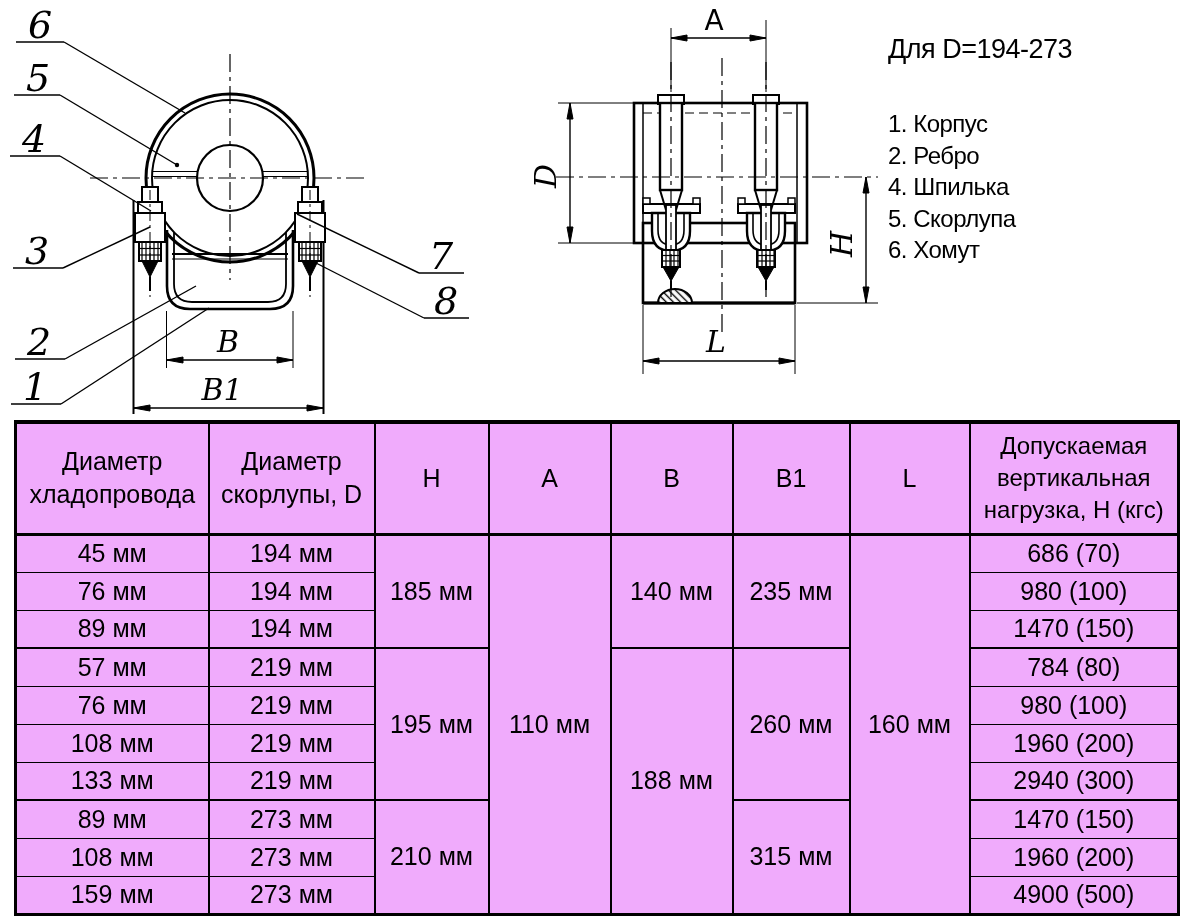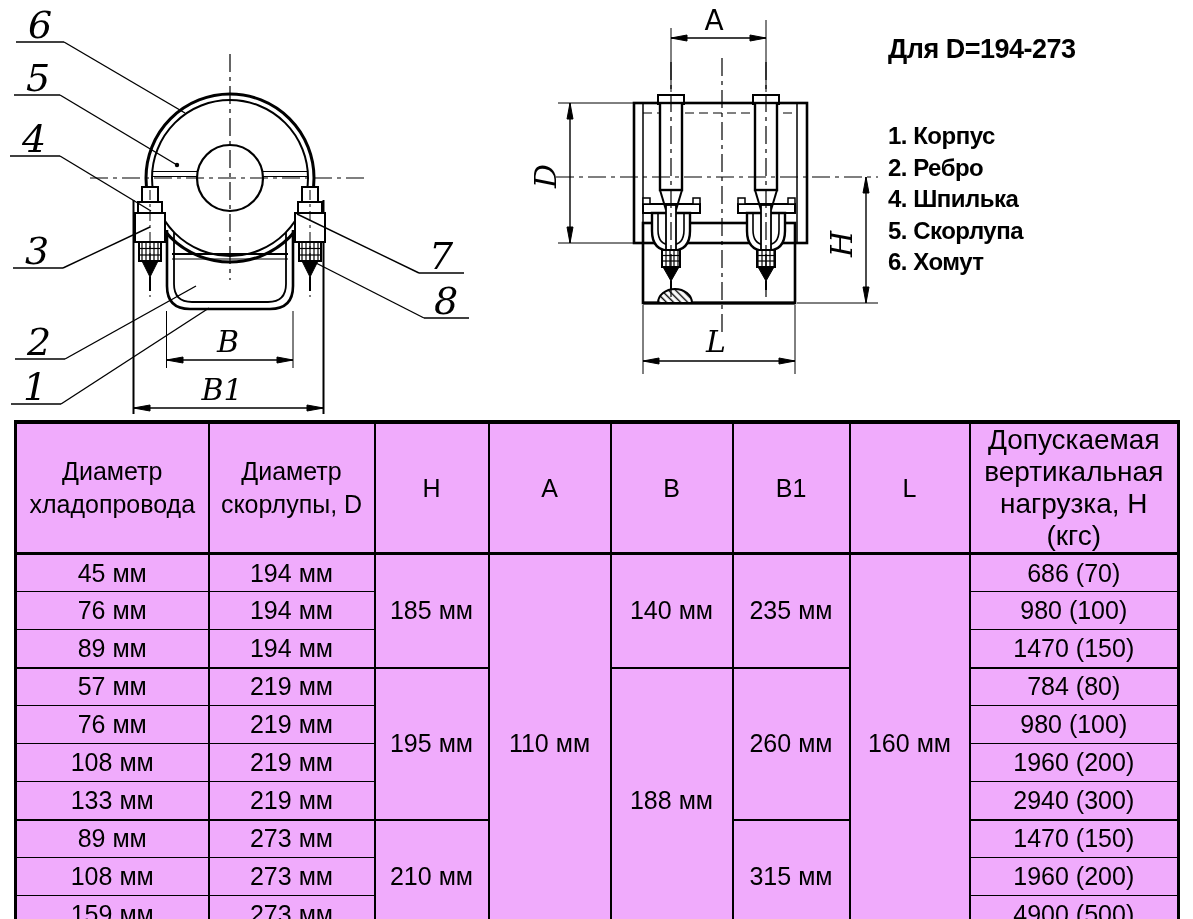--- a/index.html
+++ b/index.html
@@ -2,31 +2,31 @@
 <html><head>
 <meta charset="utf-8">
 <style>
   html,body{margin:0;padding:0;background:#fff;}
   .page{position:relative;width:1193px;height:919px;background:#fff;overflow:hidden;
         font-family:"Liberation Sans",sans-serif;color:#000;}
   svg text{fill:#000;}
   .drawing{position:absolute;}
   
   .legend{position:absolute;left:888px;top:34px;width:300px;}
-  .legend-title{font-size:27px;font-weight:700;letter-spacing:-0.5px;line-height:30px;margin:0 0 56px 0;}
-  .legend-item{font-size:24px;font-weight:700;letter-spacing:-0.5px;line-height:31.5px;white-space:nowrap;}
+  .legend-title{font-size:27px;font-weight:400;letter-spacing:-0.5px;line-height:30px;margin:0 0 44px 0;}
+  .legend-item{font-size:24px;font-weight:400;letter-spacing:-0.5px;line-height:31.5px;white-space:nowrap;}
   
   table.dims{position:absolute;left:14px;top:420px;width:1163px;table-layout:fixed;
              border-collapse:collapse;background:#f0abfc;border:3px solid #000;border-top-width:4px;}
   table.dims th,table.dims td{border:2px solid #000;border-top-width:1px;border-bottom-width:1px;
              text-align:center;vertical-align:middle;padding:0 4px;font-weight:400;
              font-size:25px;font-family:"Liberation Sans",sans-serif;overflow:hidden;}
   table.dims thead tr{height:112px;}
   table.dims thead th{border-bottom-width:3px;line-height:33px;}
-  table.dims thead th.small{font-size:28px;line-height:32px;}
+  table.dims thead th.small{font-size:24px;line-height:32px;}
   table.dims tbody tr{height:38px;}
   table.dims tbody tr.g td{border-top-width:2.5px;}
 </style>
 </head>
 <body>
 
 <div class="page">
 
   <svg class="drawing" style="left:0;top:0" width="520" height="420" viewBox="0 0 520 420">
     <defs>

